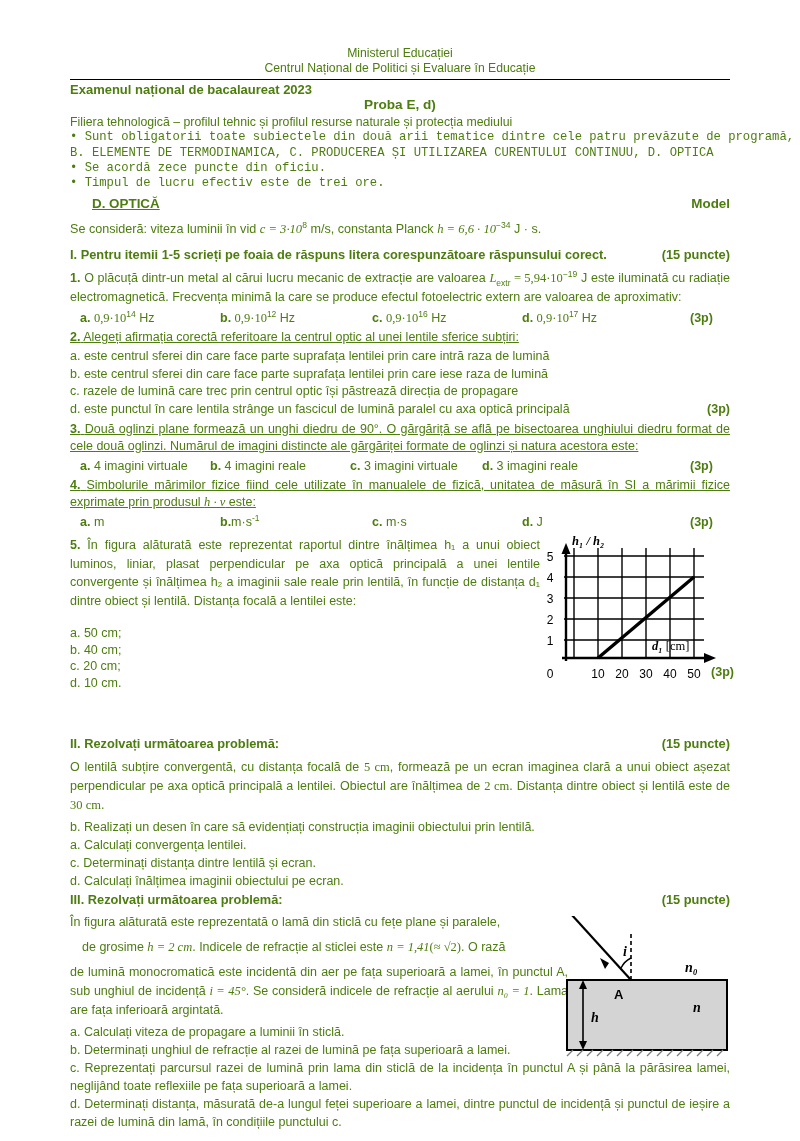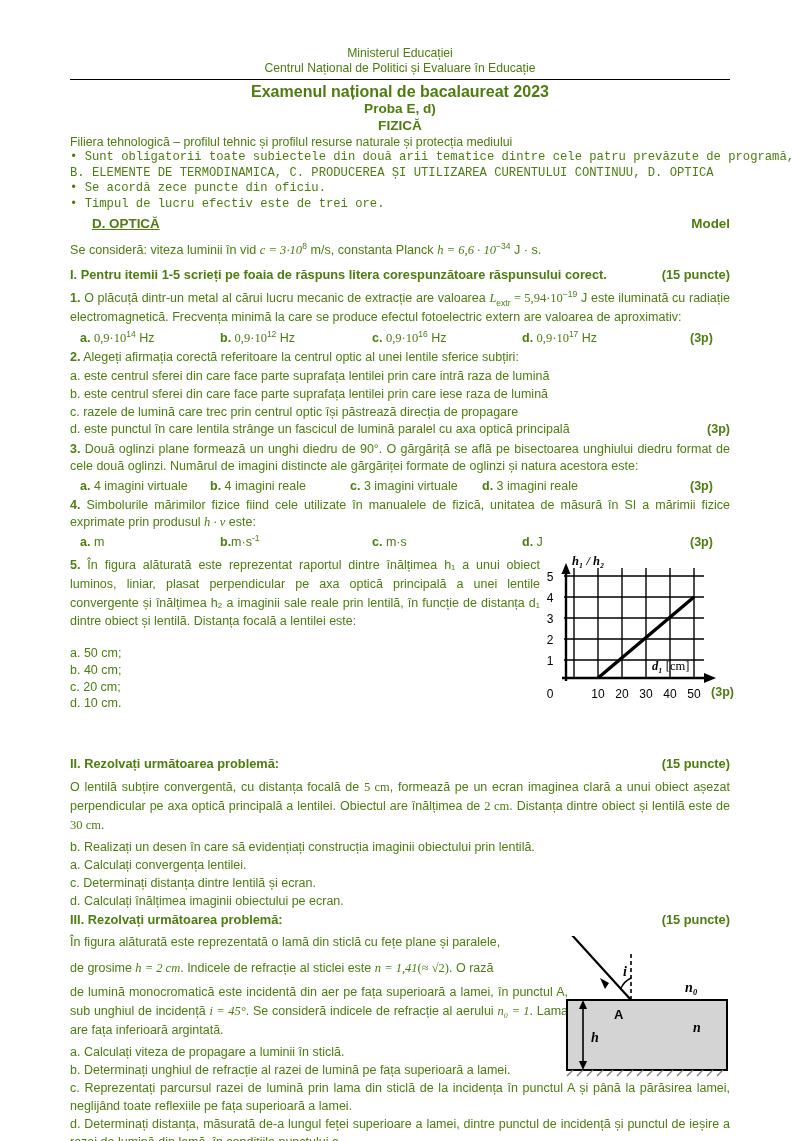--- a/index.html
+++ b/index.html
@@ -29,22 +29,21 @@
     line-height: 1.32;
   }
   .ctr { text-align: center; }
   .b { font-weight: bold; }
   .hdr-line {
     border-top: 1.6px solid #000;
     margin: 2px 0 2px 0;
   }
   .title-big {
     font-weight: bold;
-    font-size: 16px;
-    text-align: center;
+    font-size: 13px;
     line-height: 1.22;
   }
   .title-mid {
     font-weight: bold;
     font-size: 13.6px;
     text-align: center;
     line-height: 1.22;
   }
   .small-hdr { font-size: 12.2px; line-height: 1.25; }
   .bullets { font-size: 12.2px; line-height: 1.26; }
@@ -71,21 +70,21 @@
     display: flex;
     justify-content: space-between;
   }
   p.q {
     margin: 5px 0 0 0;
     text-align: justify;
     text-justify: inter-word;
     font-size: 12.5px;
     line-height: 1.52;
   }
-  p.tight { margin: 2px 0 0 0; line-height: 1.36; }
+  p.tight { margin: 2px 0 0 0; line-height: 1.36; text-decoration: underline; }
   .opts {
     margin-top: 3px;
     font-size: 12.5px;
     position: relative;
     height: 17px;
   }
   .opts span.o { position: absolute; white-space: nowrap; }
   .ans-list { margin-top: 2px; font-size: 12.5px; line-height: 1.42; }
   .pts-right { float: right; font-weight: bold; }
   sup, sub { font-size: 0.68em; line-height: 0; }
@@ -126,21 +125,20 @@
 <body>
 
 <div class="page">
   <div class="sheet">
 
     <div class="small-hdr ctr">Ministerul Educației</div>
     <div class="small-hdr ctr">Centrul Național de Politici și Evaluare în Educație</div>
     <div class="hdr-line"></div>
     <div class="title-big">Examenul național de bacalaureat 2023</div>
     <div class="title-mid">Proba E, d)</div>
-    <div class="title-mid">FIZICĂ</div>
     <div class="filiera">Filiera tehnologică – profilul tehnic și profilul resurse naturale și protecția mediului</div>
 
     <div class="bullets">
       <div>• Sunt obligatorii toate subiectele din două arii tematice dintre cele patru prevăzute de programă, adică: A. MECANICĂ,</div>
       <div>B. ELEMENTE DE TERMODINAMICA, C. PRODUCEREA ȘI UTILIZAREA CURENTULUI CONTINUU, D. OPTICA</div>
       <div>• Se acordă zece puncte din oficiu.</div>
       <div>• Timpul de lucru efectiv este de trei ore.</div>
     </div>
 
     <div class="optica-row">
@@ -281,21 +279,21 @@
     </div>
 
     <div class="sec-head" style="margin-top:2px;">
       <span>III. Rezolvați următoarea problemă:</span>
       <span>(15 puncte)</span>
     </div>
 
     <div class="iii-wrap">
       <div class="iii-text">
         <div style="margin-top:3px;">În figura alăturată este reprezentată o lamă din sticlă cu fețe plane și paralele,</div>
-        <div style="margin-top:5px;">
+        <div style="margin-top:5px;margin-left:12px;">
           <span>de grosime </span><i class="mvar">h = 2 cm</i><span>. Indicele de refracție al sticlei este </span><i class="mvar">n = 1,41</i><span class="mnum">(≈ √2)</span><span>. O rază</span>
         </div>
         <p class="q" style="margin-top:5px;">
           <span>de lumină monocromatică este incidentă din aer pe fața superioară a lamei, în punctul A, sub unghiul de incidență </span><i class="mvar">i = 45°</i><span>. Se consideră indicele de refracție al aerului </span><i class="mvar">n₀ = 1</i><span>. Lama are fața inferioară argintată.</span>
         </p>
       </div>
 
       <div class="lamina">
         <svg width="175" height="145" viewBox="0 0 175 145">
 

